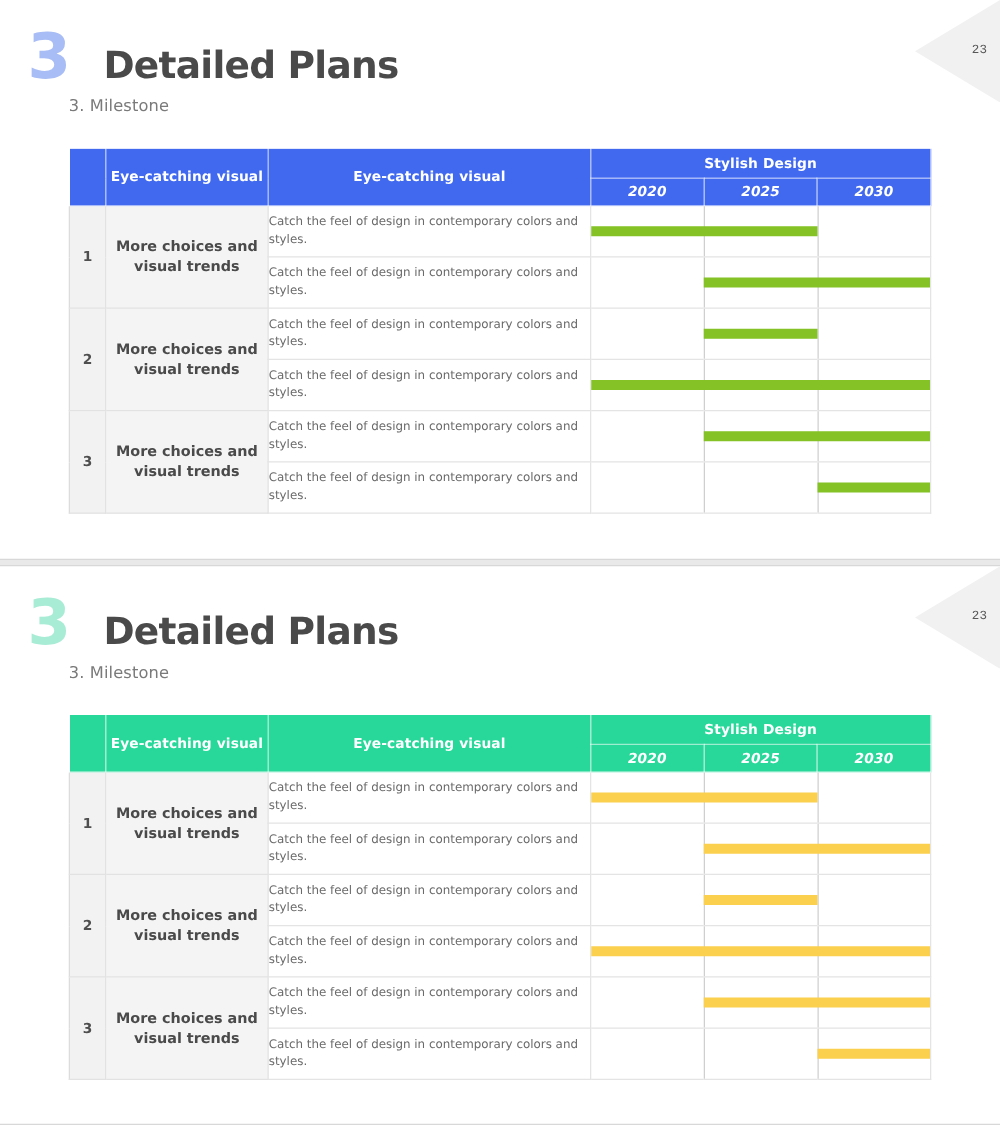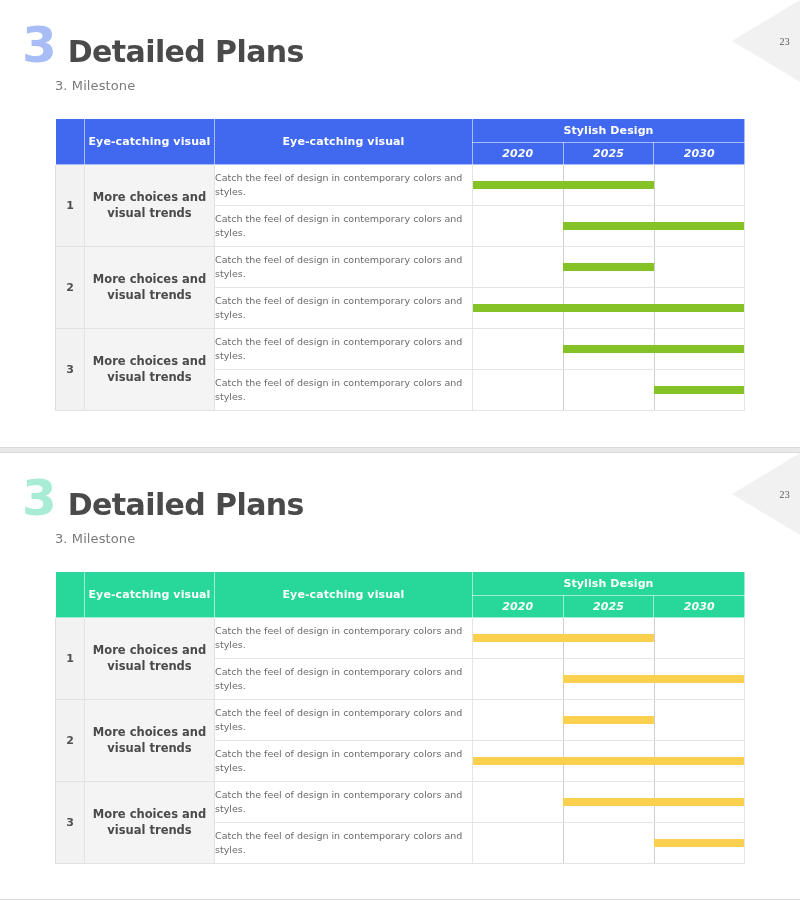--- a/index.html
+++ b/index.html
@@ -44,21 +44,21 @@
     background: #f1f1f1;
     clip-path: polygon(100% 0, 100% 100%, 0 50%);
   }
   .corner-ribbon .pagenum {
     position: absolute;
     right: 10px;
     top: 50%;
     transform: translateY(-50%);
     font-size: 10px;
     color: #585858;
-    font-family: Liberation Serif, serif;
+    font-family: Liberation Mono, monospace;
     letter-spacing: .3px;
   }
 
   
   .head {
     position: absolute;
     left: 22px;
     top: 20px;
     display: flex;
     align-items: baseline;
@@ -69,20 +69,21 @@
     font-weight: 700;
     line-height: 1;
     letter-spacing: -1px;
   }
   .head .title {
     font-size: 30px;
     font-weight: 700;
     color: #4a4a4a;
     letter-spacing: -.6px;
     line-height: 1;
+    margin-left: 15px;
   }
   .subtitle {
     position: absolute;
     left: 55px;
     top: 78px;
     font-size: 13px;
     color: #7a7a7a;
     letter-spacing: .1px;
   }
 

